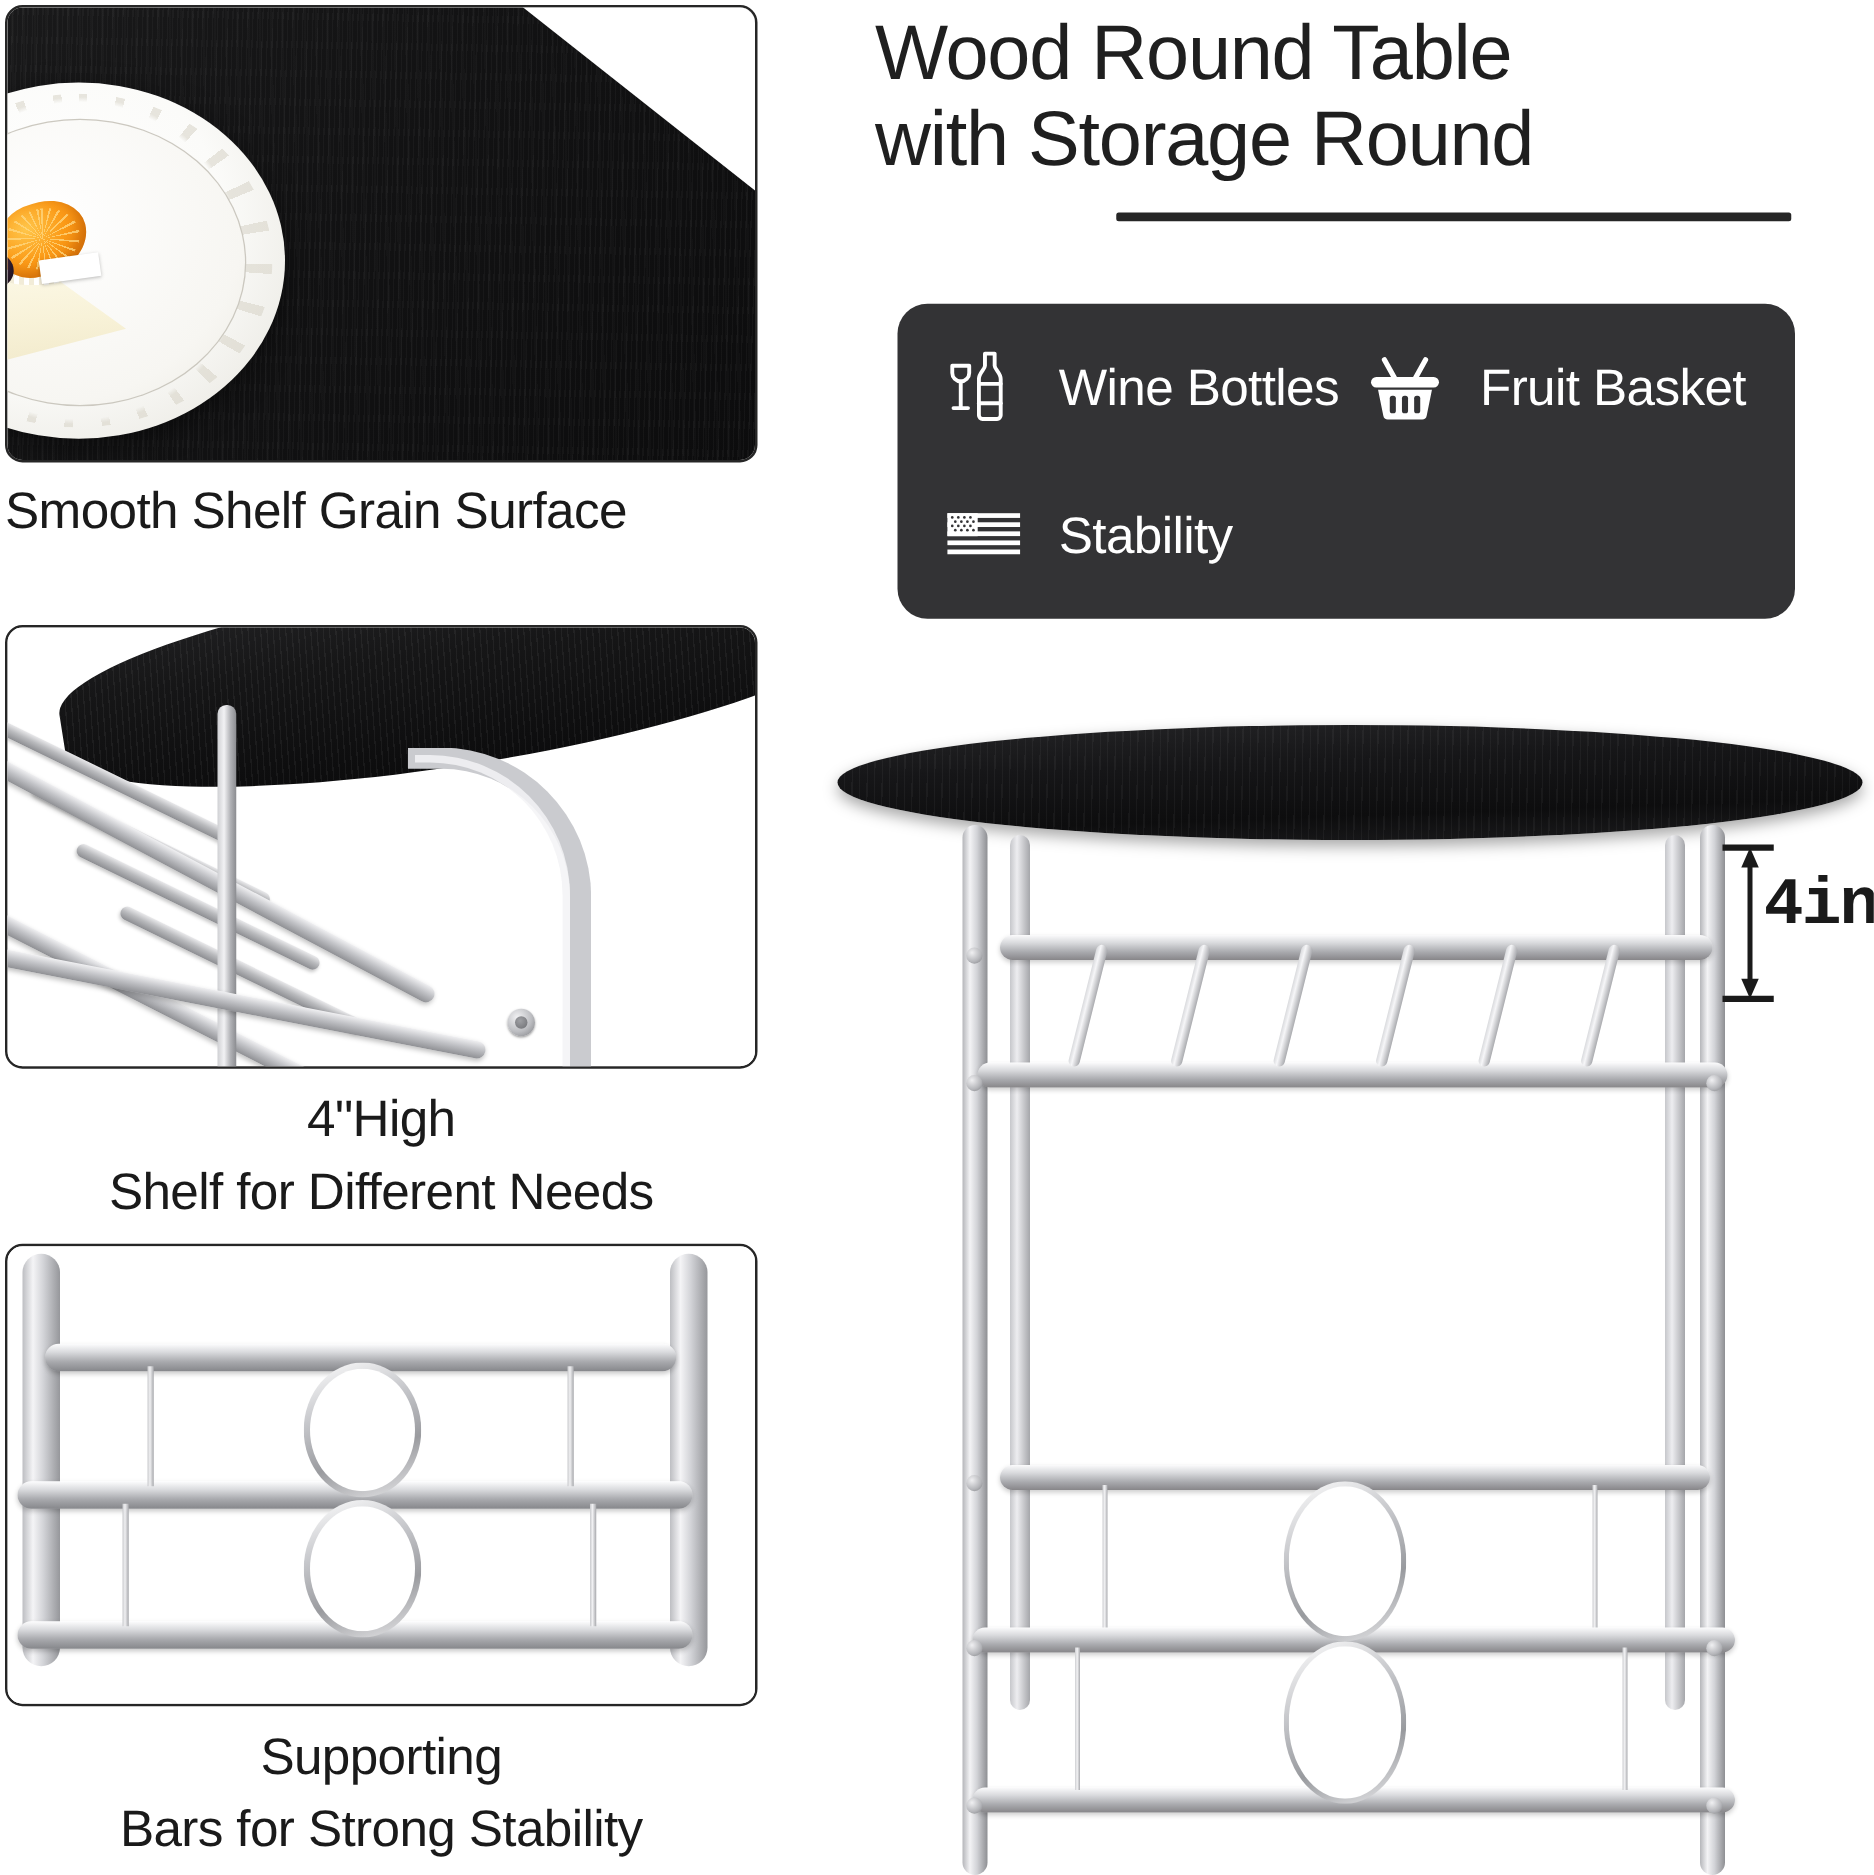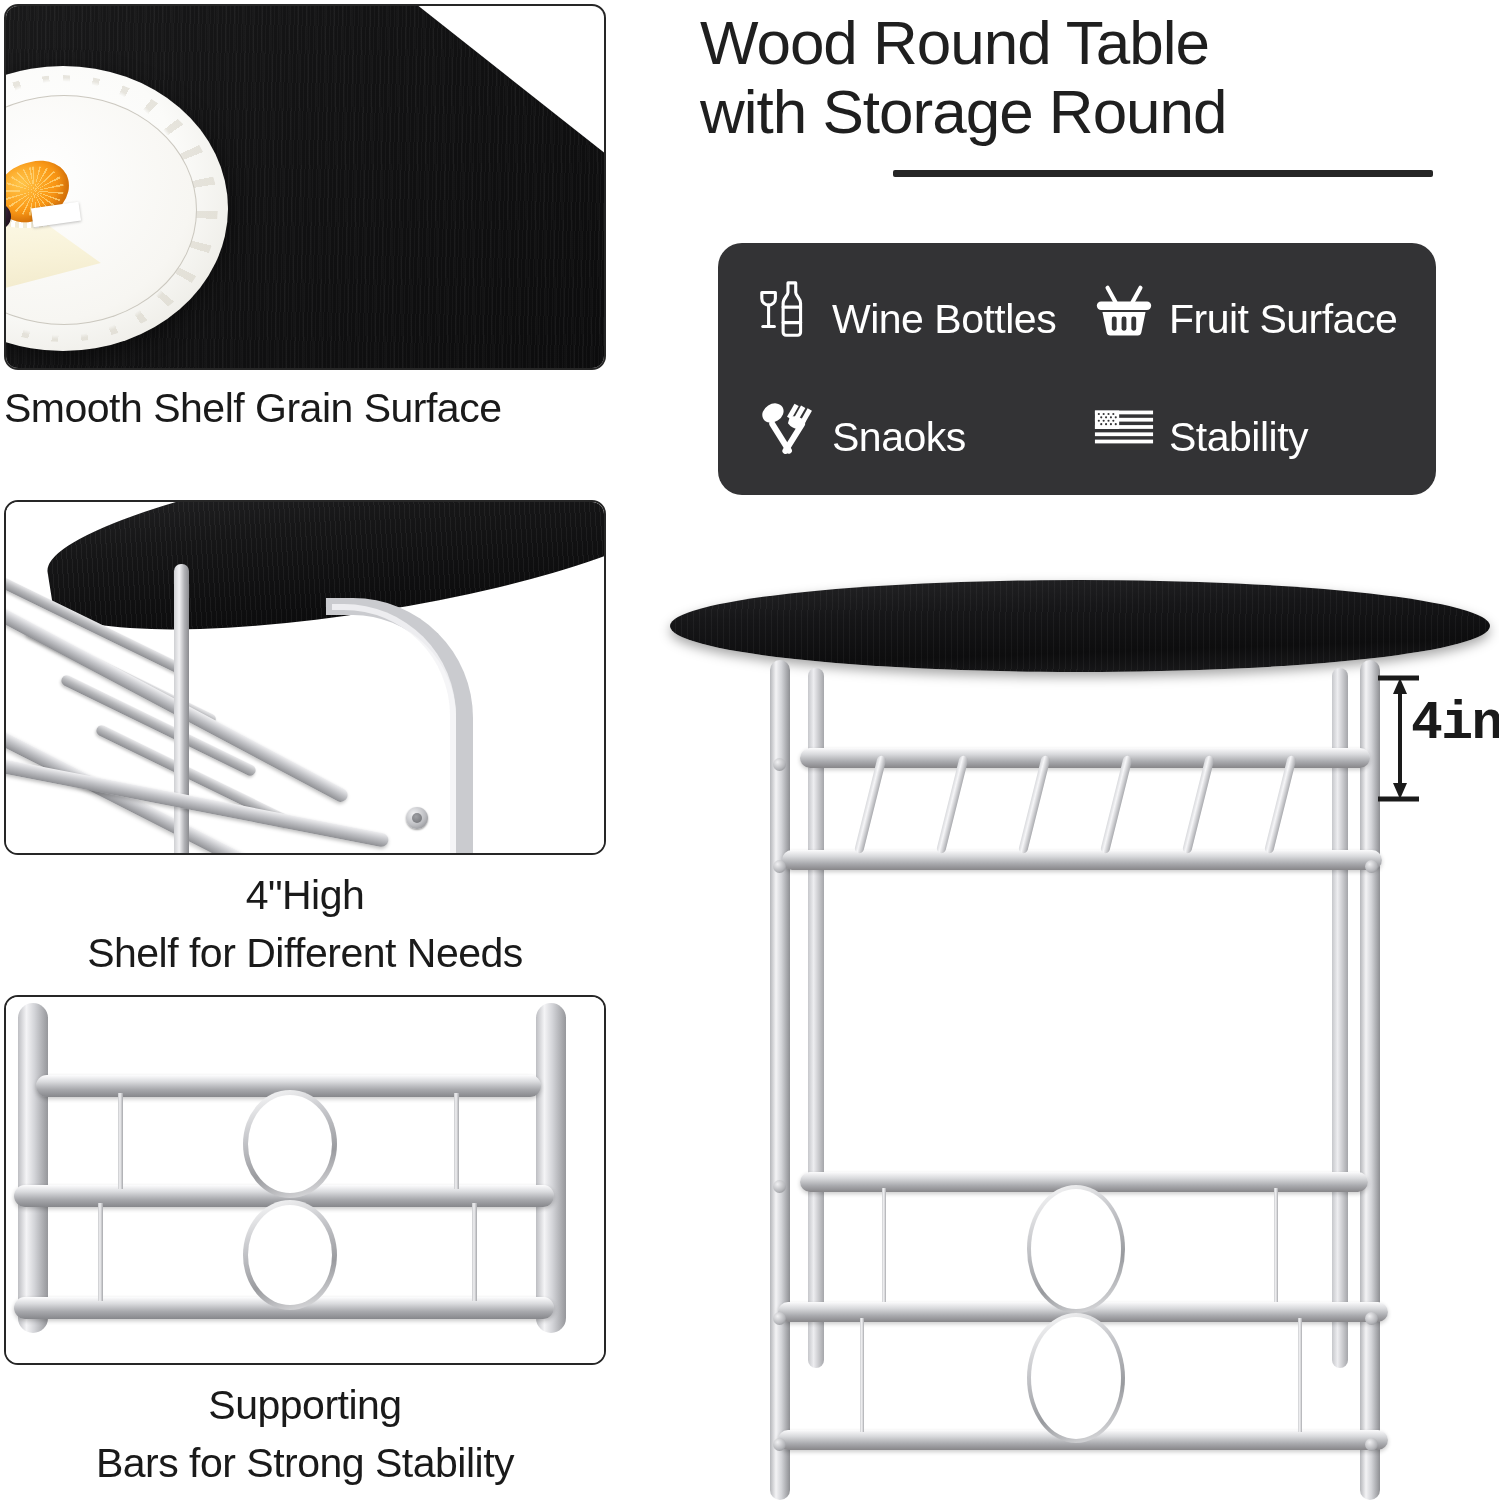--- a/index.html
+++ b/index.html
@@ -267,22 +267,22 @@
     border-radius: 24px;
     display: grid;
     grid-template-columns: 1fr 1fr;
     grid-template-rows: 1fr 1fr;
     align-items: center;
     padding: 8px 22px;
     box-sizing: border-box;
   }
   .feature-item {
     display: flex;
-    align-items: flex-end;
-    gap: 12px;
+    align-items: center;
+    gap: 27px;
     padding-left: 14px;
   }
   .feature-icon {
     width: 66px; height: 66px;
     flex: 0 0 66px;
     display: flex;
     align-items: center;
     justify-content: center;
   }
   .feature-label {
@@ -480,39 +480,23 @@
           <rect x="3" y="23" width="58" height="9" rx="4.5"></rect>
           <path d="M9 34 h46 l-4.5 22 a4 4 0 0 1 -4 3.2 h-29 a4 4 0 0 1 -4 -3.2 z"></path>
         </g>
         <g fill="#333335">
           <rect x="19" y="39" width="5.2" height="15" rx="2.2"></rect>
           <rect x="29.4" y="39" width="5.2" height="15" rx="2.2"></rect>
           <rect x="39.8" y="39" width="5.2" height="15" rx="2.2"></rect>
         </g>
       </svg>
     </span>
-    <span class="feature-label">Fruit Surface</span>
+    <span class="feature-label">Fruit Basket</span>
   </div>
 
-  <div class="feature-item">
-    <span class="feature-icon">
-      <svg viewBox="0 0 64 64" width="60" height="60">
-        <g fill="#ffffff">
-          <ellipse cx="17" cy="16" rx="12" ry="9.5" transform="rotate(-32 17 16)"></ellipse>
-          <rect x="22" y="22" width="6.4" height="40" rx="3.2" transform="rotate(-32 25 42)"></rect>
-          <rect x="36" y="22" width="6.4" height="40" rx="3.2" transform="rotate(32 39 42)"></rect>
-          <path d="M40 6 l4.5 2.6 l-8 14 l-4.5 -2.6 z"></path>
-          <path d="M47 8 l4.6 2.6 l-8 14 l-4.6 -2.6 z"></path>
-          <path d="M54 11 l4.6 2.6 l-8 14 l-4.6 -2.6 z"></path>
-          <path d="M35 20 q9 -2 17 5 l-5 8 q-9 1 -14 -6 z"></path>
-        </g>
-      </svg>
-    </span>
-    <span class="feature-label">Snaoks</span>
-  </div>
 
   <div class="feature-item">
     <span class="feature-icon">
       <svg viewBox="0 0 64 40" width="62" height="40">
         <g fill="#ffffff">
           <rect x="2" y="2" width="60" height="3.9"></rect>
           <rect x="2" y="9.5" width="60" height="3.9"></rect>
           <rect x="2" y="17" width="60" height="3.9"></rect>
           <rect x="2" y="24.5" width="60" height="3.9"></rect>
           <rect x="2" y="32" width="60" height="3.9"></rect>

